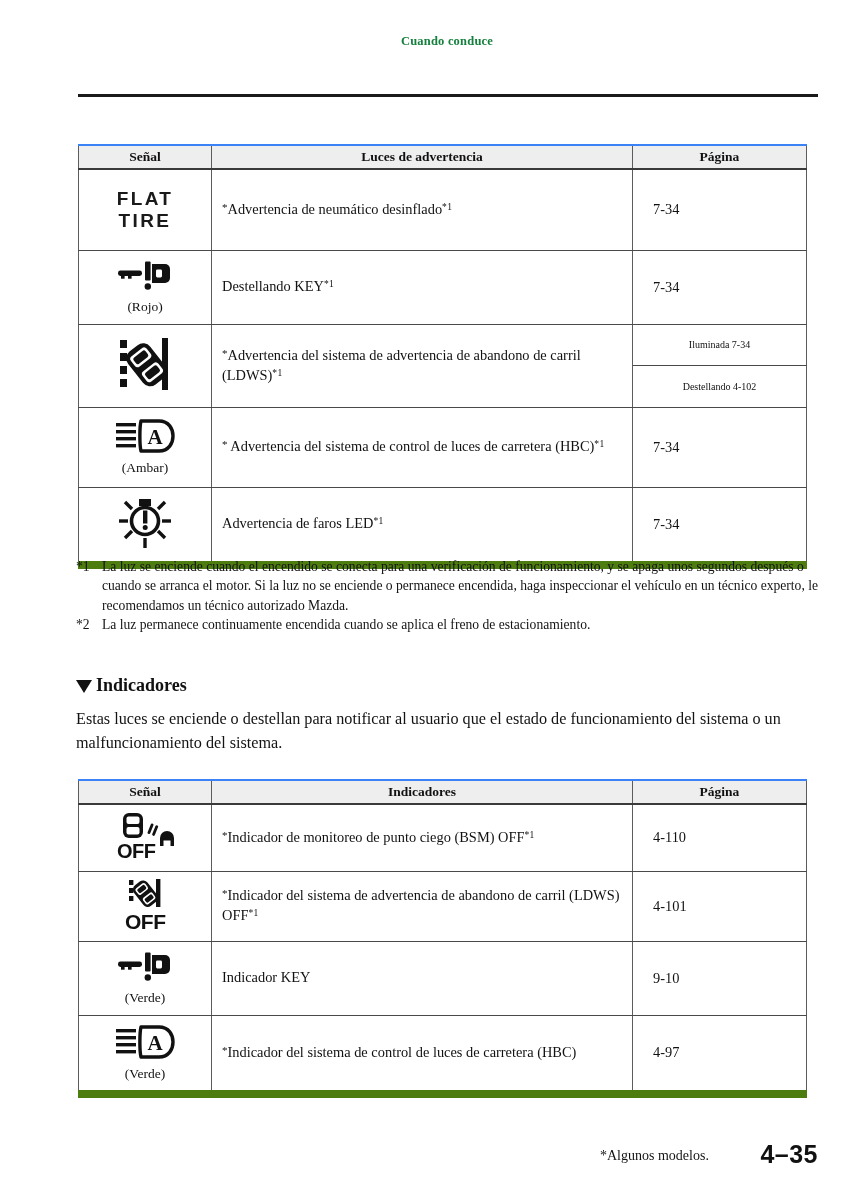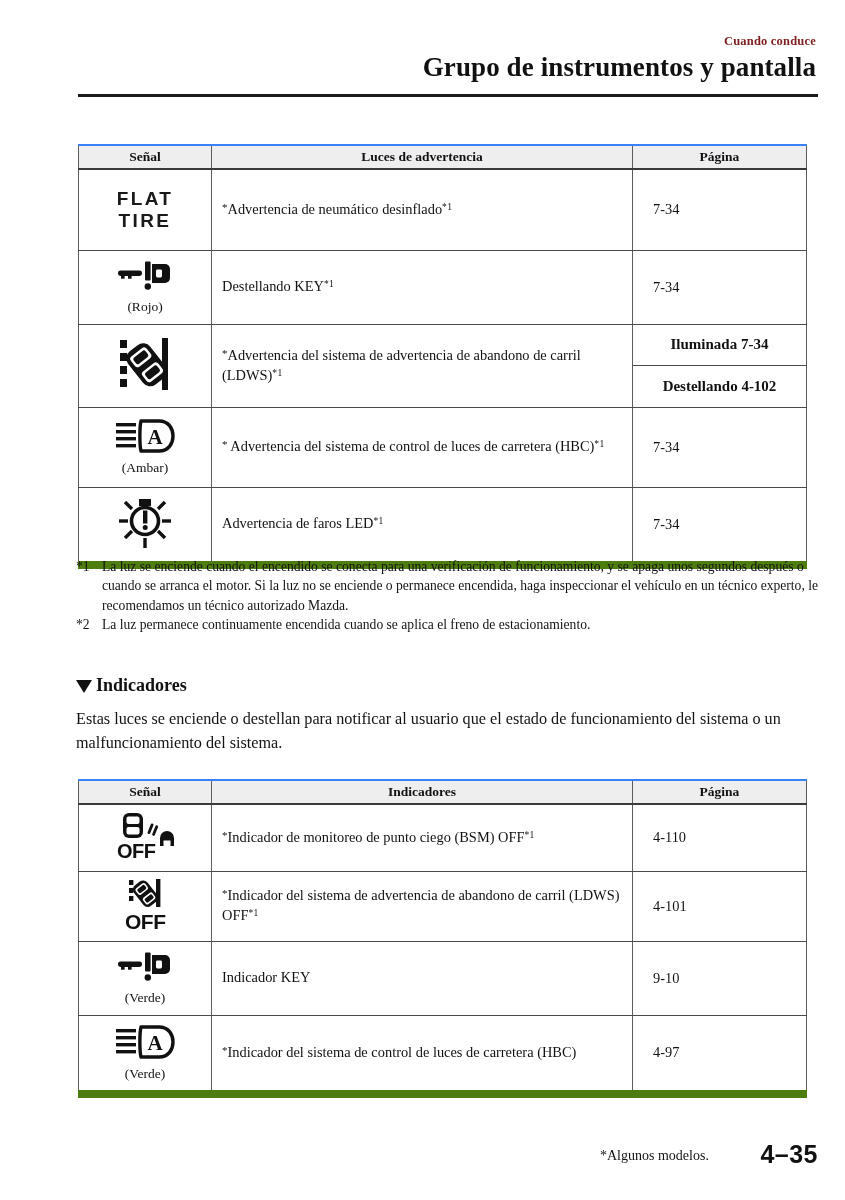--- a/index.html
+++ b/index.html
@@ -15,26 +15,26 @@
   }
 
   .page { position: relative; width: 845px; height: 1200px; }
 
   
   .header {
     position: absolute;
     left: 78px; top: 34px; width: 740px;
   }
   .chapter-label {
-    text-align: right;
+    text-align: center;
     font-family: "Liberation Serif", serif;
     font-weight: bold;
     font-size: 12.5px;
     letter-spacing: .2px;
-    color: #7f1d1d;
+    color: #15803d;
     padding-right: 2px;
   }
   .page-title {
     text-align: right;
     font-family: "Liberation Serif", serif;
     font-weight: bold;
     font-size: 27px;
     letter-spacing: .1px;
     color: #111;
     margin-top: 3px;
@@ -91,25 +91,24 @@
     font-size: 14.4px;
     line-height: 1.38;
     padding: 6px 8px 6px 10px;
   }
   td.page-cell {
     font-size: 14.4px;
     padding: 4px 20px;
   }
   td.page-sub {
     text-align: center;
-    font-size: 15px;
+    font-size: 10px;
     padding: 7px 4px;
     border-top: 1px solid #6a6a6a;
     border-bottom: 1px solid #6a6a6a;
-    font-weight: bold;
   }
   .star { font-size: 11px; vertical-align: 3px; }
   .fn  { font-size: 9.5px; vertical-align: 4px; letter-spacing:.3px;}
 
   .color-label {
     display: block;
     font-size: 13.5px;
     font-family: "Liberation Serif", serif;
     margin-top: 1px;
   }
@@ -185,21 +184,20 @@
     letter-spacing: .5px;
   }
 </style>
 </head>
 <body>
 
 <div class="page">
 
   <div class="header">
     <div class="chapter-label">Cuando conduce</div>
-    <div class="page-title">Grupo de instrumentos y pantalla</div>
   </div>
   <div class="header-rule"></div>
 
   <table class="tbl t1">
     <colgroup>
       <col class="col-sign">
         <col class="col-desc">
         <col class="col-page">
     </colgroup>
     <thead>

